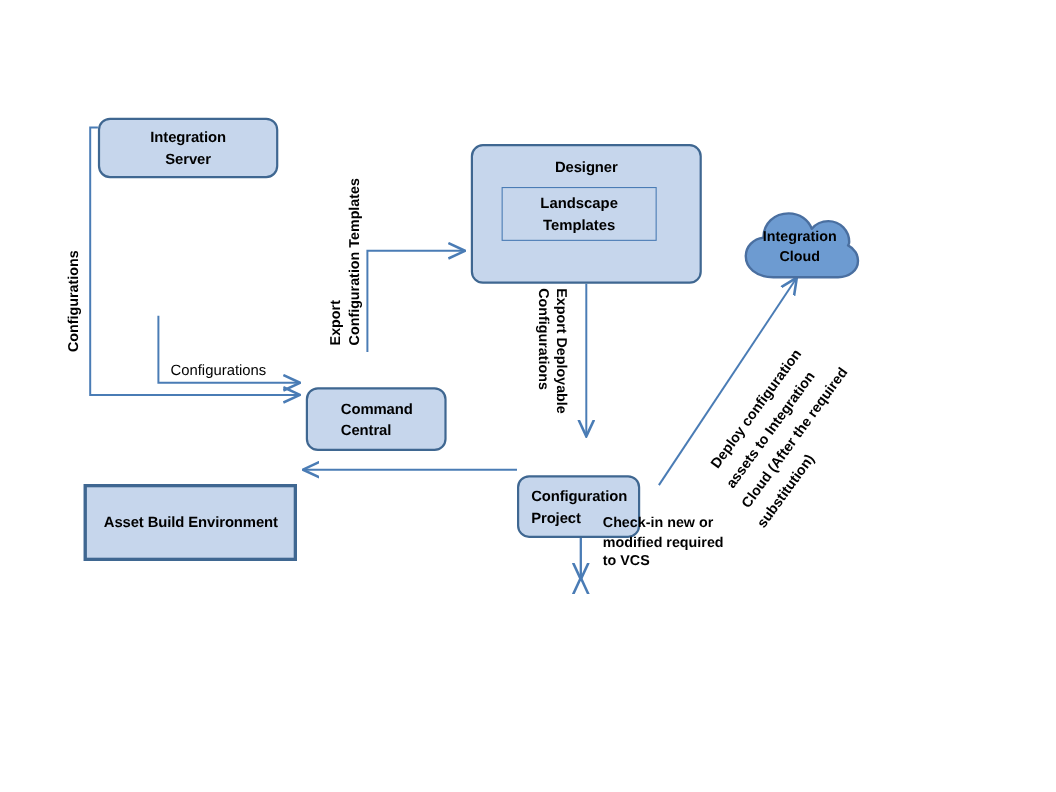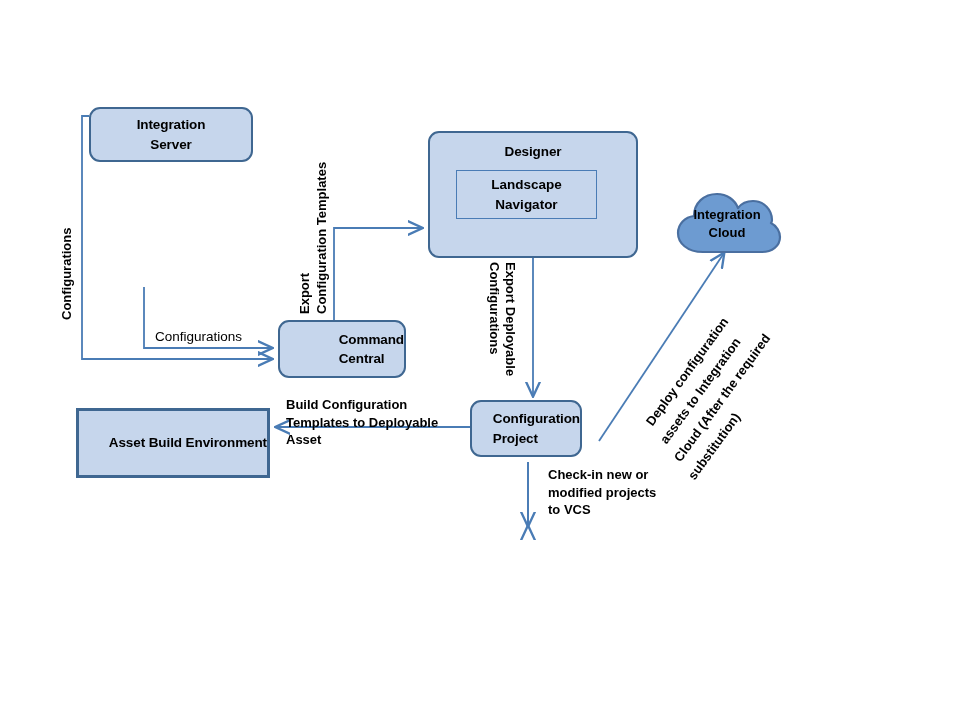--- a/index.html
+++ b/index.html
@@ -22,21 +22,21 @@
     align-items:center;
     justify-content:center;
     text-align:center;
     font-weight:bold;
     font-size:13.5px;
     line-height:1.42;
     letter-spacing:-0.1px;
   }
   .node.rounded{border-radius:11px;}
   .node.sharp{border-radius:0;border-width:3px;}
-  .node.left-align{align-items:flex-end;text-align:left;padding-left:1px;}
+  .node.left-align{align-items:center;text-align:left;padding-left:1px;margin-top:32px;}
   .node.top-align{justify-content:flex-start;padding-top:9px;}
 
   .inner-box{
     position:absolute;
     box-sizing:border-box;
     background:#c6d6ec;
     border:1.2px solid #4a7cb5;
     display:flex;align-items:center;justify-content:center;
     text-align:center;font-weight:bold;font-size:13.5px;line-height:1.42;
   }
@@ -119,21 +119,21 @@
     <span style="white-space:pre-line;">Command
 Central</span>
   </div>
 
   <div class="node rounded top-align" style="left:428px;top:131px;width:210px;height:127px;">
     <span style="white-space:pre-line;">Designer</span>
   </div>
 
   <div class="inner-box" style="left:456px;top:170px;width:141px;height:49px;">
     <span style="white-space:pre-line;">Landscape
-Navigator</span>
+Templates</span>
   </div>
 
   <div class="cloud" style="left:672px;top:190px;width:112px;height:66px;">
     <svg width="112" height="66" viewBox="0 0 112 66" style="position:absolute;left:0;top:0;" xmlns="http://www.w3.org/2000/svg">
       <path d="M31,62
                C15,62 6,53 6,43
                C6,34 13,27 22,26
                C22,13 32,4 45,4
                C55,4 63,10 66,18
                C69,14 75,11 81,11
@@ -161,26 +161,23 @@
   <div class="lbl plain" style="left:155px;top:328px;">Configurations</div>
 
   <div class="lbl bold rot-ccw" style="left:296px;top:314px;">Export</div>
 
   <div class="lbl bold rot-ccw" style="left:313px;top:314px;">Configuration Templates</div>
 
   <div class="lbl bold rot-cw" style="left:519px;top:262px;">Export Deployable</div>
 
   <div class="lbl bold rot-cw" style="left:503px;top:262px;">Configurations</div>
 
-  <div class="lbl bold" style="left:286px;top:396px;width:168px;">Build Configuration
-Templates to Deployable
-Asset</div>
 
   <div class="lbl bold" style="left:548px;top:466px;width:140px;">Check-in new or
-modified projects
+modified required
 to VCS</div>
 
   <div class="lbl rot-diag" style="left:642px;top:419px;white-space:nowrap;">Deploy configuration</div>
   <div class="lbl rot-diag" style="left:656px;top:437px;white-space:nowrap;">assets to Integration</div>
   <div class="lbl rot-diag" style="left:670px;top:455px;white-space:nowrap;">Cloud (After the required</div>
   <div class="lbl rot-diag" style="left:684px;top:473px;white-space:nowrap;">substitution)</div>
 
 </div>
 
 </body></html>

